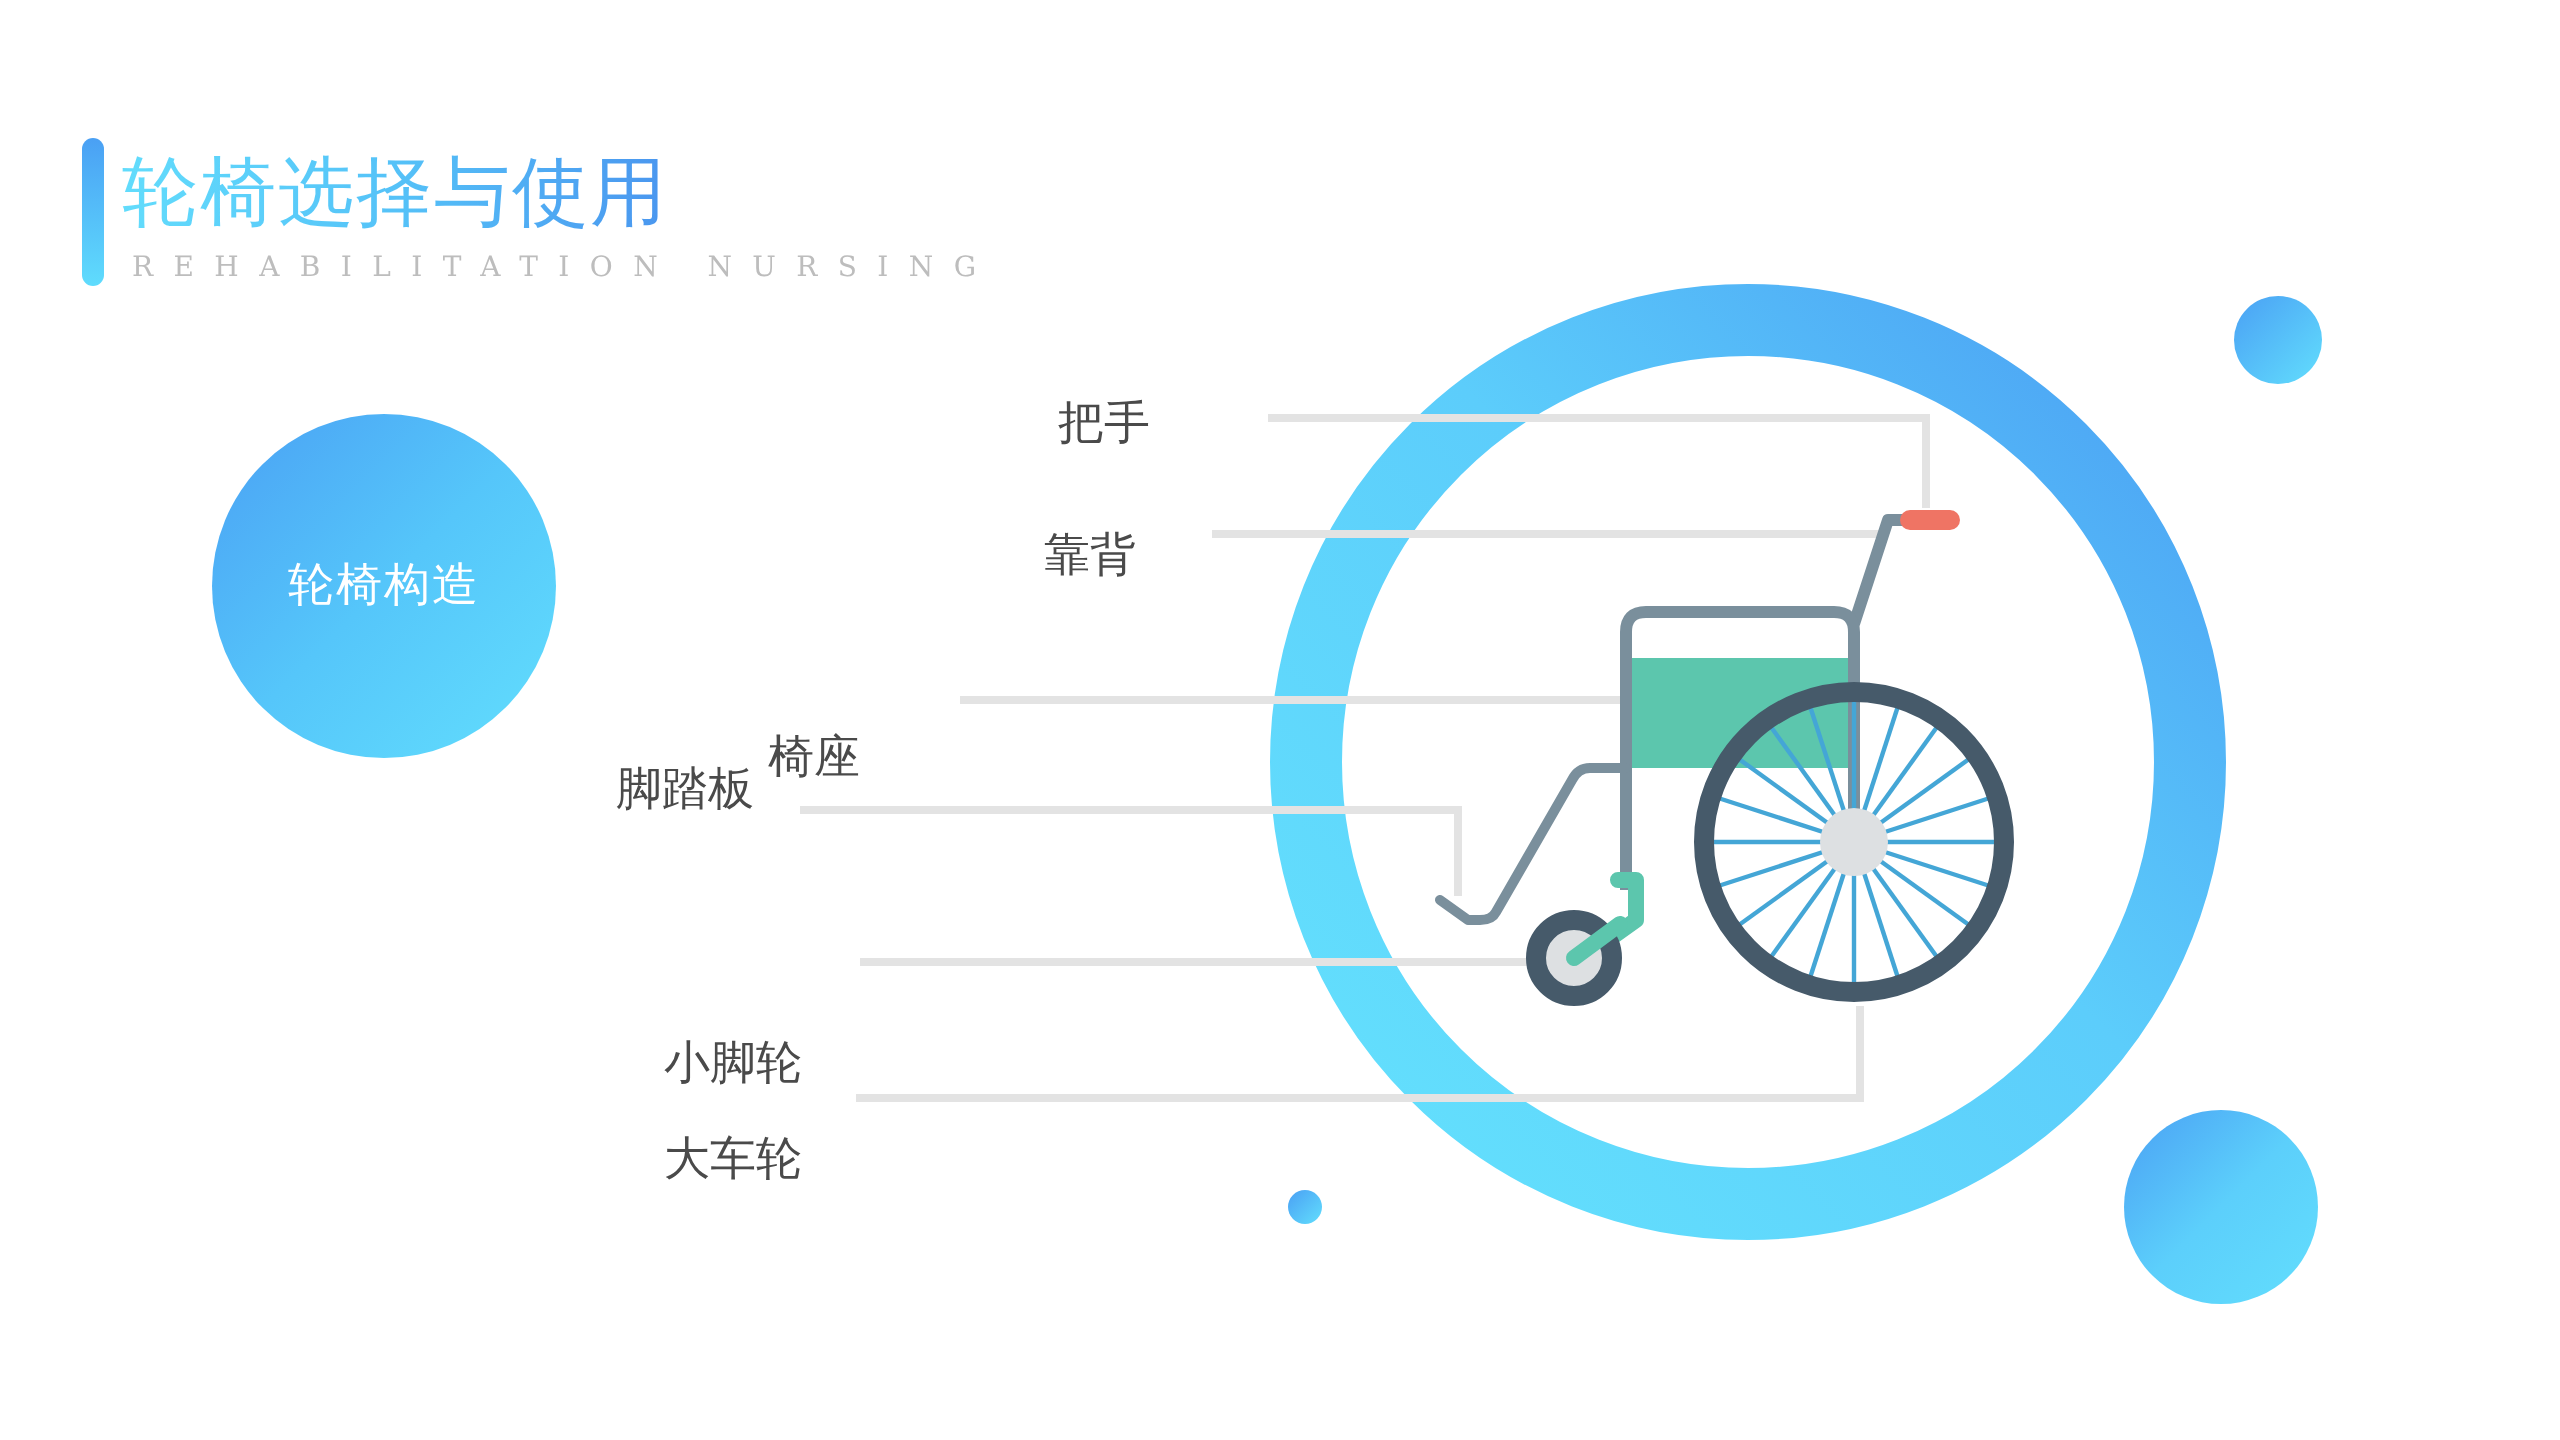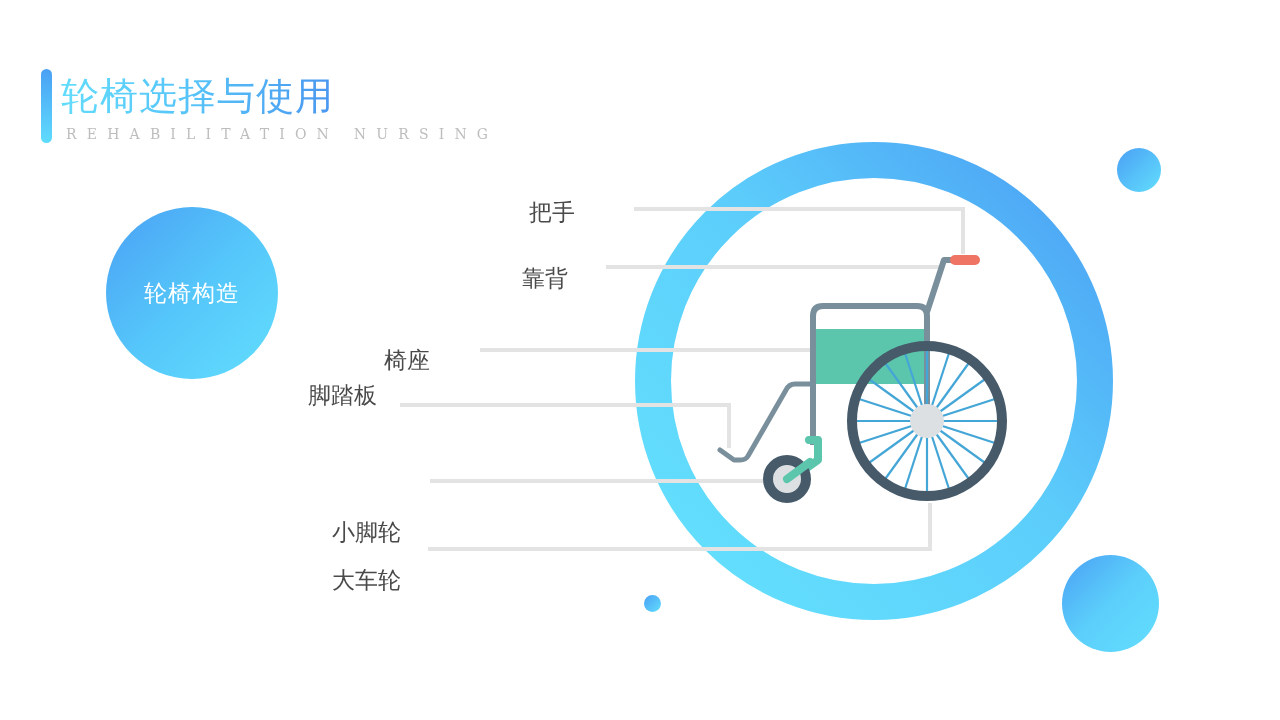--- a/index.html
+++ b/index.html
@@ -104,16 +104,16 @@
     </g>
 
     <circle cx="927" cy="421" r="75" fill="none" stroke="#465a6a" stroke-width="10"></circle>
 
     <circle cx="927" cy="421" r="17" fill="#dde0e2"></circle>
   </g>
 </svg>
 
 <div class="label" style="left:529px; top:197px;">把手</div>
 <div class="label" style="left:510px; top:263px;margin-left:12px;">靠背</div>
-<div class="label" style="left:384px; top:345px;">椅座</div>
+<div class="label" style="left:384px; top:364px;">椅座</div>
 <div class="label" style="left:308px; top:380px;">脚踏板</div>
 <div class="label" style="left:332px; top:470px;margin-top:47px;">小脚轮</div>
 <div class="label" style="left:332px; top:542px;margin-top:23px;">大车轮</div>
 
 </body></html>

